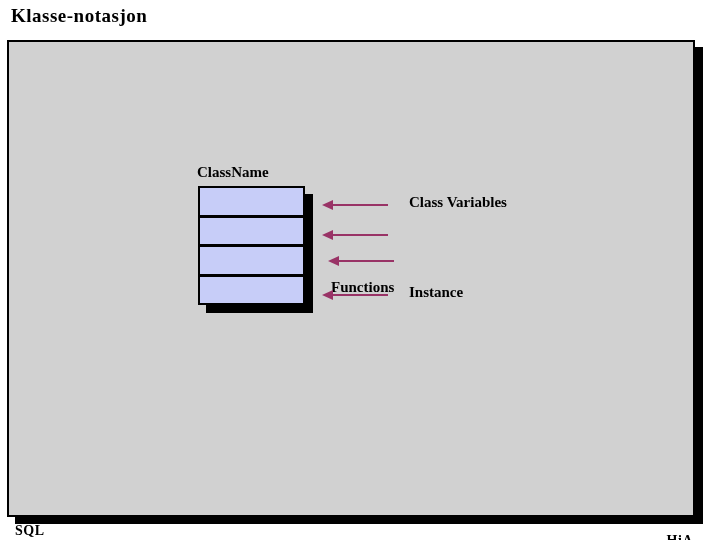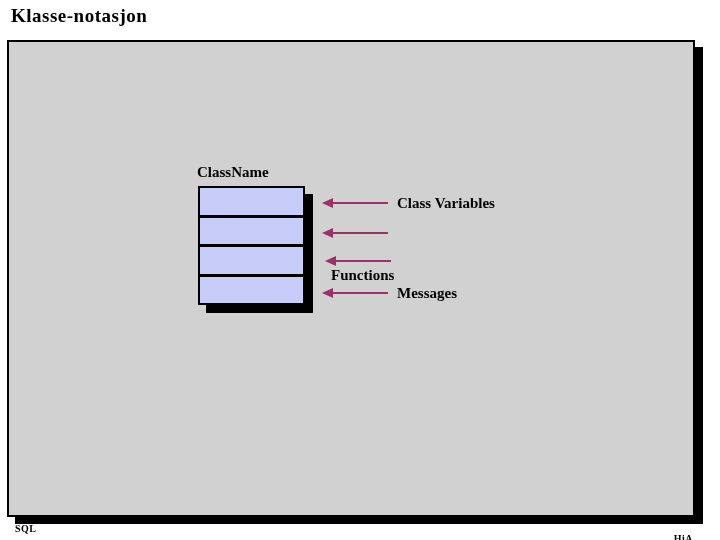--- a/index.html
+++ b/index.html
@@ -59,21 +59,22 @@
     box-shadow: 8px 8px 0 #000000;
   }
   .compartment {
     background: #c7cdf8;
   }
   .annotation {
     position: absolute;
     left: 322px;
     height: 16px;
     display: flex;
-    align-items: center;
+    align-items: flex-end;
+    gap: 12px;
   }
   .annotation.a0 { top: 195px; }
   .annotation.a1 { top: 225px; }
   .annotation.a2 { top: 255px; flex-direction: column; }
   .annotation.a3 { top: 285px; }
   .arrow {
     position: relative;
     width: 66px;
     height: 12px;
     display: inline-block;
@@ -98,21 +99,21 @@
     border-right: 11px solid #993366;
   }
   .a-label {
     font-size: 15px;
     font-weight: bold;
     margin-left: 9px;
     white-space: nowrap;
   }
   .footer {
     position: absolute;
-    font-size: 10px;
+    font-size: 14px;
     font-weight: bold;
     letter-spacing: 0.5px;
     color: #000000;
   }
   .footer-left { left: 15px; top: 523px; }
   .footer-right { right: 27px; top: 533px; padding-left: 20px; }
 </style>
 </head>
 <body>
 
@@ -152,19 +153,19 @@
       <span class="shaft"></span>
     </span>
     <span class="a-label">Functions</span>
   </div>
 
   <div class="annotation a3">
     <span class="arrow">
       <span class="head"></span>
       <span class="shaft"></span>
     </span>
-    <span class="a-label">Messages</span>
+    <span class="a-label">Instance</span>
   </div>
 
   <div class="footer footer-left">SQL</div>
   <div class="footer footer-right">HiA</div>
 
 </div>
 
 </body></html>

